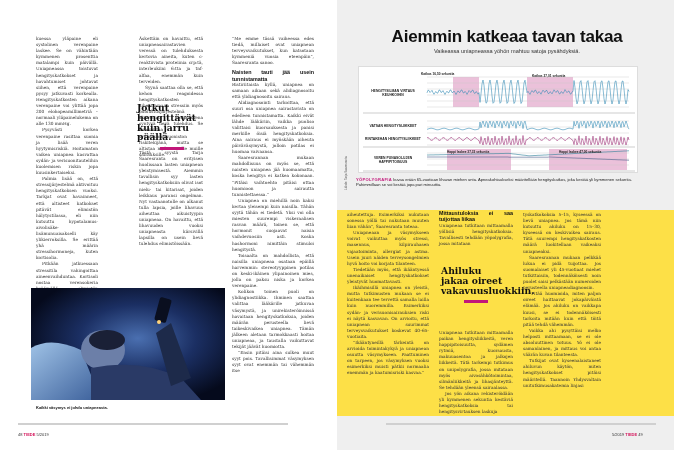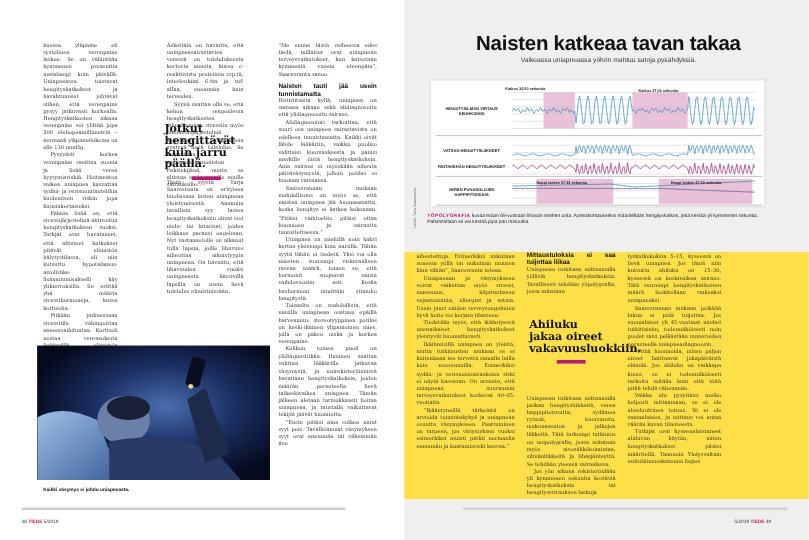--- a/index.html
+++ b/index.html
@@ -94,21 +94,21 @@
   <div class="rule" style="left:18px;top:423px;width:270px"></div>
   <div class="folio" style="left:18px">
     <span>48</span>
     <span class="mag">TIEDE</span>
     <span>5/2019</span>
   </div>
 </div>
 
 <div class="page page-right"></div>
 
-<div class="headline">Naisten katkeaa tavan takaa</div>
+<div class="headline">Aiemmin katkeaa tavan takaa</div>
 <div class="subhead">Vaikeassa uniapneassa yöhön mahtuu satoja pysähdyksiä.</div>
 
 <div class="credit">Lähde: Tarja Saaresranta</div>
 
 <div class="chartbox">
   <div class="chart-label" style="left:4px;top:22px">HENGITYSILMAN VIRTAUS KEUHKOIHIN</div>
   <div class="chart-label" style="left:4px;top:57px">VATSAN HENGITYSLIIKKEET</div>
   <div class="chart-label" style="left:4px;top:70px">RINTAKEHÄN HENGITYSLIIKKEET</div>
   <div class="chart-label" style="left:4px;top:89px">VEREN PUNASOLUJEN HAPPIPITOISUUS</div>
 

